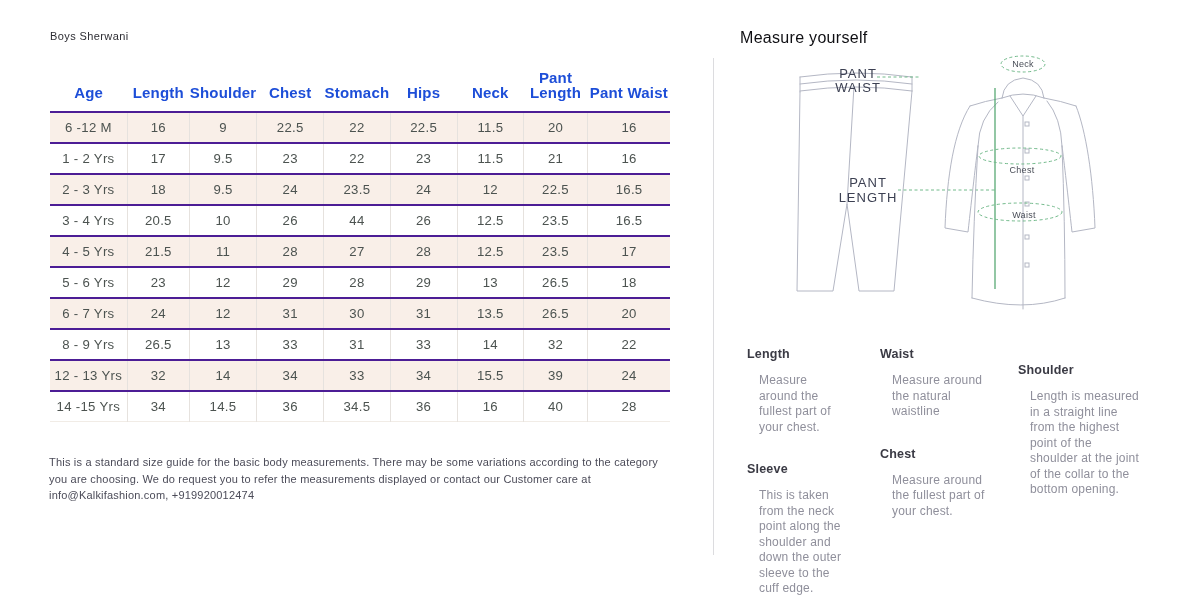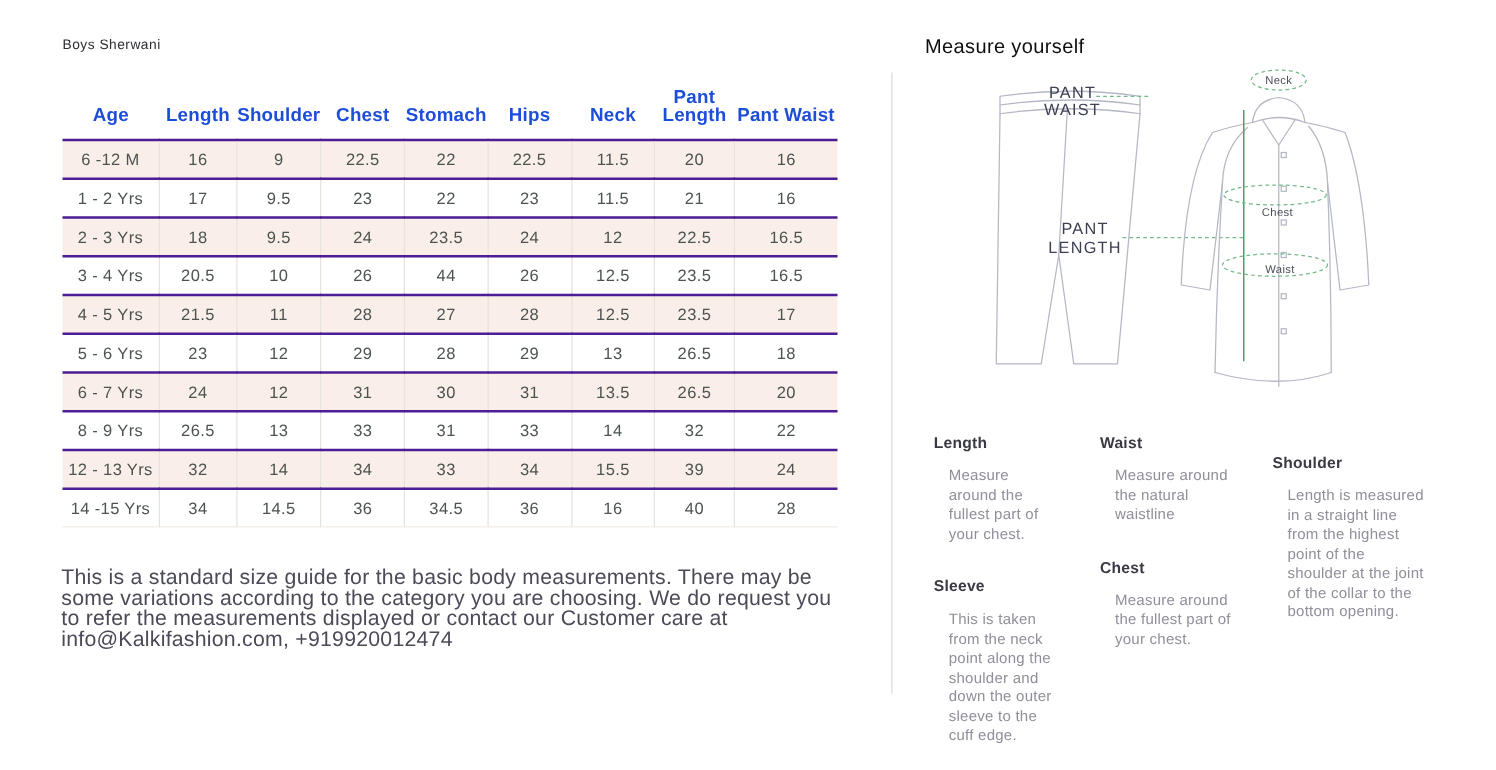--- a/index.html
+++ b/index.html
@@ -24,21 +24,21 @@
   table.size-table td{
     height:27px;text-align:center;font-size:13.2px;color:#4c5350;
     letter-spacing:.3px;
   }
   table.size-table tbody tr:nth-child(odd){background:#f9efe8;}
   table.size-table tbody tr{border-top:2px solid #4c1d95;}
   table.size-table tbody tr:last-child{border-bottom:1px solid #f1ece6;}
   table.size-table tbody td + td{border-left:1px solid #e6e2de;}
   .footnote{
     position:absolute;left:49px;top:454px;width:618px;
-    font-size:17px;line-height:16.5px;color:#4b4b58;letter-spacing:.2px;
+    font-size:11px;line-height:16.5px;color:#4b4b58;letter-spacing:.2px;
   }
   
   .v-divider{
     position:absolute;left:713px;top:58px;width:1px;height:497px;background:#dcdcdf;
   }
   
   .right-title{
     position:absolute;left:740px;top:29px;width:360px;text-align:left;
     font-size:16px;color:#0f0f13;letter-spacing:.3px;
   }

